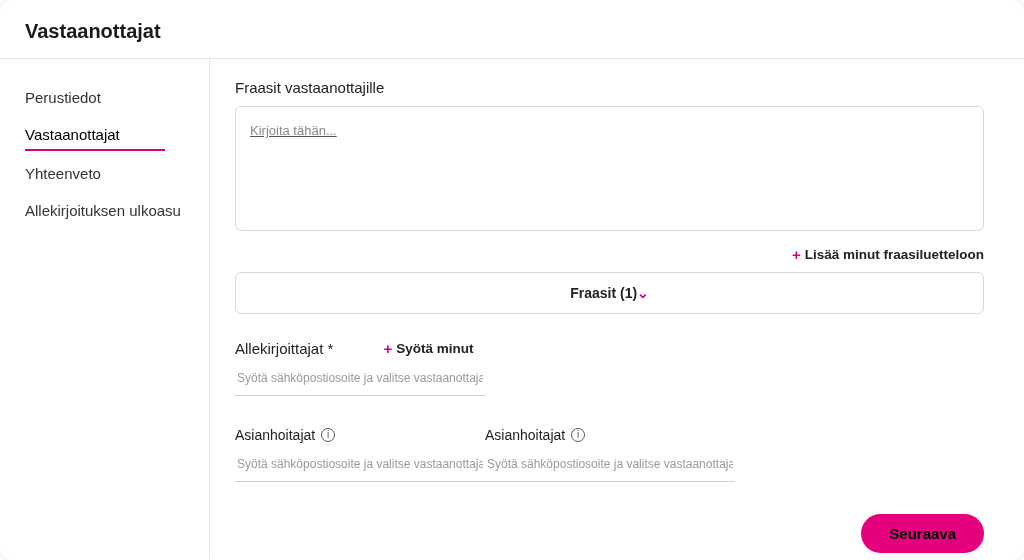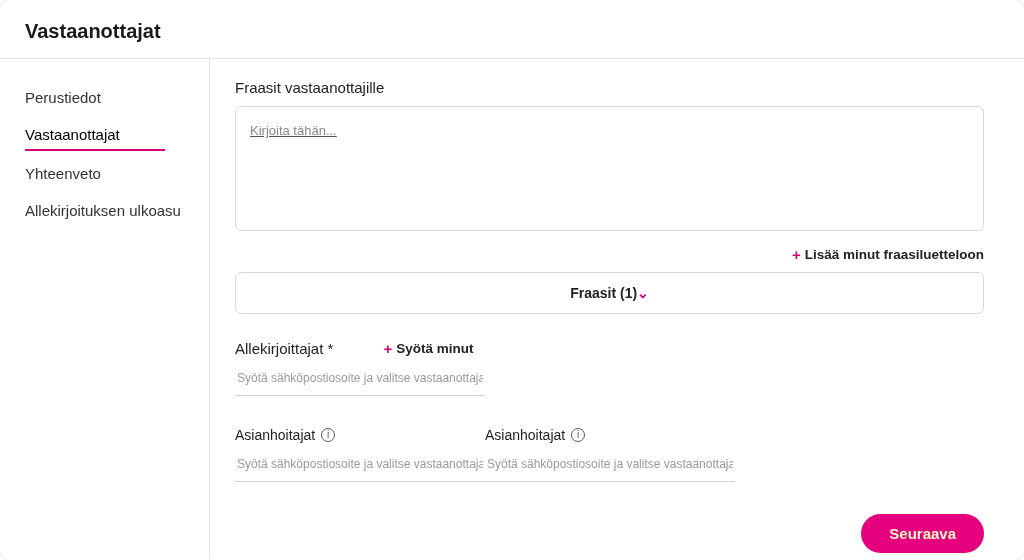--- a/index.html
+++ b/index.html
@@ -58,21 +58,21 @@
   .col { flex: 0 0 auto; }
   .col .label-sm {
     font-size: 14px; color: #222; display: inline-flex; align-items: center; gap: 6px; margin-bottom: 6px;
   }
   .info-icon {
     display: inline-flex; width: 14px; height: 14px; border: 1px solid #555; border-radius: 50%;
     align-items: center; justify-content: center; font-size: 10px; color: #555; line-height: 1;
   }
   .footer { display: flex; justify-content: flex-end; margin-top: 32px; }
   .next-btn {
-    background: #e5007e; color: #fef9c3; border: none; border-radius: 22px;
+    background: #e5007e; color: #000000; border: none; border-radius: 22px;
     padding: 11px 28px; font-size: 15px; font-weight: 700; cursor: pointer;
   }
 </style>
 </head>
 <body>
 
 <div class="page">
   <div class="header">
     <h1>Vastaanottajat</h1>
   </div>

